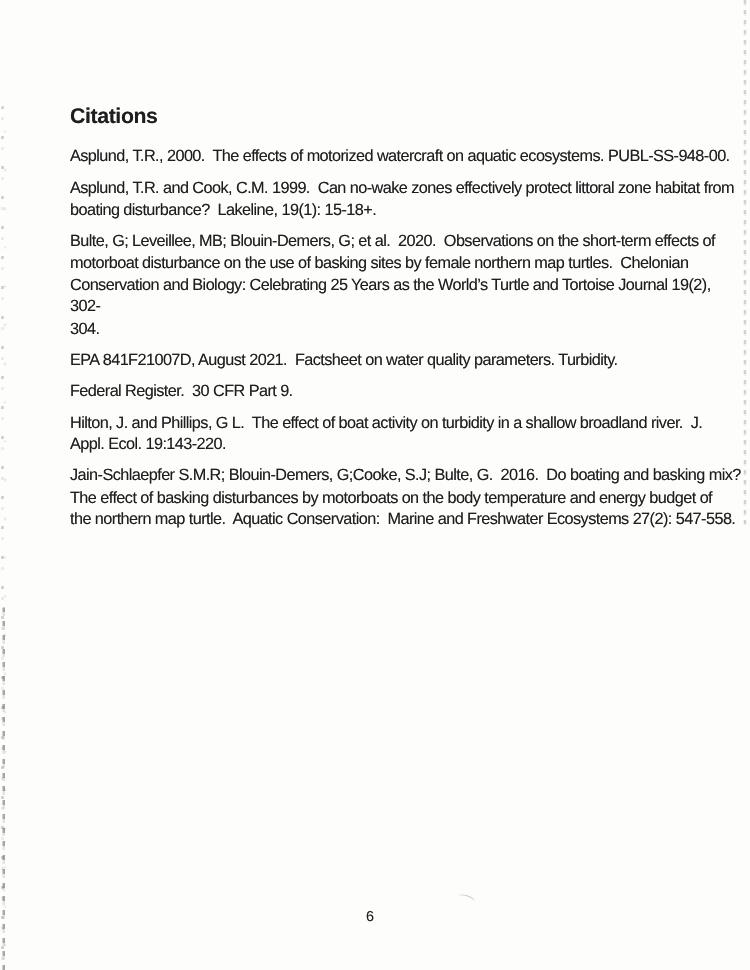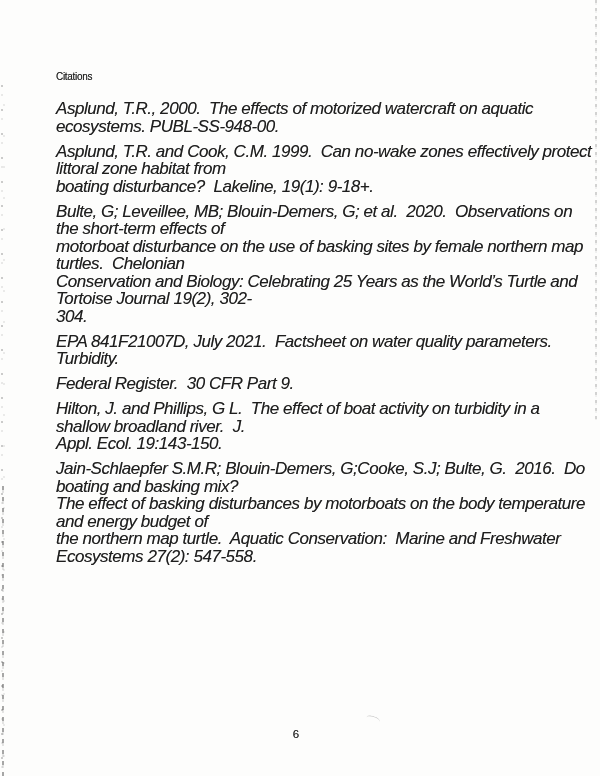--- a/index.html
+++ b/index.html
@@ -75,35 +75,34 @@
   }
   
   .content {
     position: absolute;
     left: 56px;
     top: 70px;
     width: 538px;
     color: #1e1e1e;
   }
   .heading {
-    font-size: 10px;
-    font-weight: normal;
+    font-size: 17px;
+    font-weight: bold;
     letter-spacing: -0.3px;
     line-height: 14px;
-    margin: 0 0 16px 0;
+    margin: 16px 0 16px 0;
     text-shadow: 0 0 0.5px rgba(30,30,30,0.55);
   }
   .citation {
-    font-size: 17px;
+    font-size: 13px;
     letter-spacing: -0.45px;
     line-height: 17.5px;
     margin: 0 0 7.5px 0;
     white-space: pre-wrap;
     text-shadow: 0 0 0.5px rgba(30,30,30,0.5);
-    font-style: italic;
   }
   .page-number {
     position: absolute;
     left: 0;
     top: 728px;
     width: 592px;
     text-align: center;
     font-size: 11.5px;
     color: #1e1e1e;
     text-shadow: 0 0 0.5px rgba(30,30,30,0.5);
@@ -115,29 +114,29 @@
 <div class="page">
   <div class="scan-edge-left"></div>
   <div class="scan-edge-right"></div>
   <div class="scan-smudge"></div>
 
   <div class="content">
     <h1 class="heading">Citations</h1>
     <div class="citation-list">
         <p class="citation">Asplund, T.R., 2000.  The effects of motorized watercraft on aquatic ecosystems. PUBL-SS-948-00.</p>
         <p class="citation">Asplund, T.R. and Cook, C.M. 1999.  Can no-wake zones effectively protect littoral zone habitat from
-boating disturbance?  Lakeline, 19(1): 9-18+.</p>
+boating disturbance?  Lakeline, 19(1): 15-18+.</p>
         <p class="citation">Bulte, G; Leveillee, MB; Blouin-Demers, G; et al.  2020.  Observations on the short-term effects of
 motorboat disturbance on the use of basking sites by female northern map turtles.  Chelonian
 Conservation and Biology: Celebrating 25 Years as the World’s Turtle and Tortoise Journal 19(2), 302-
 304.</p>
-        <p class="citation">EPA 841F21007D, July 2021.  Factsheet on water quality parameters. Turbidity.</p>
+        <p class="citation">EPA 841F21007D, August 2021.  Factsheet on water quality parameters. Turbidity.</p>
         <p class="citation">Federal Register.  30 CFR Part 9.</p>
         <p class="citation">Hilton, J. and Phillips, G L.  The effect of boat activity on turbidity in a shallow broadland river.  J.
-Appl. Ecol. 19:143-150.</p>
+Appl. Ecol. 19:143-220.</p>
         <p class="citation">Jain-Schlaepfer S.M.R; Blouin-Demers, G;Cooke, S.J; Bulte, G.  2016.  Do boating and basking mix?
 The effect of basking disturbances by motorboats on the body temperature and energy budget of
 the northern map turtle.  Aquatic Conservation:  Marine and Freshwater Ecosystems 27(2): 547-558.</p>
       </div>
   </div>
 
   <div class="page-number">6</div>
 </div>
 
 </body></html>

